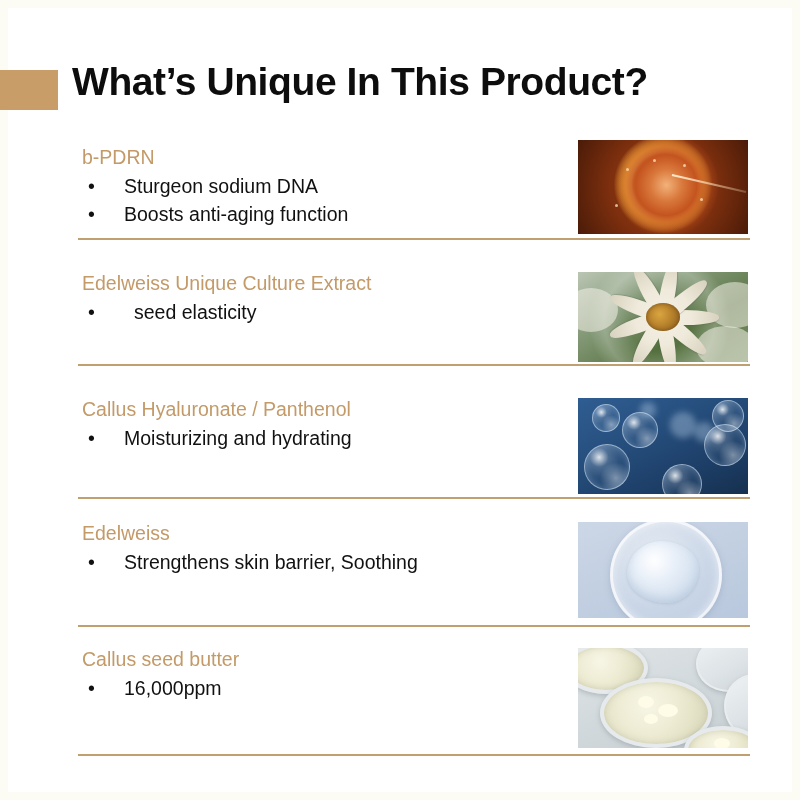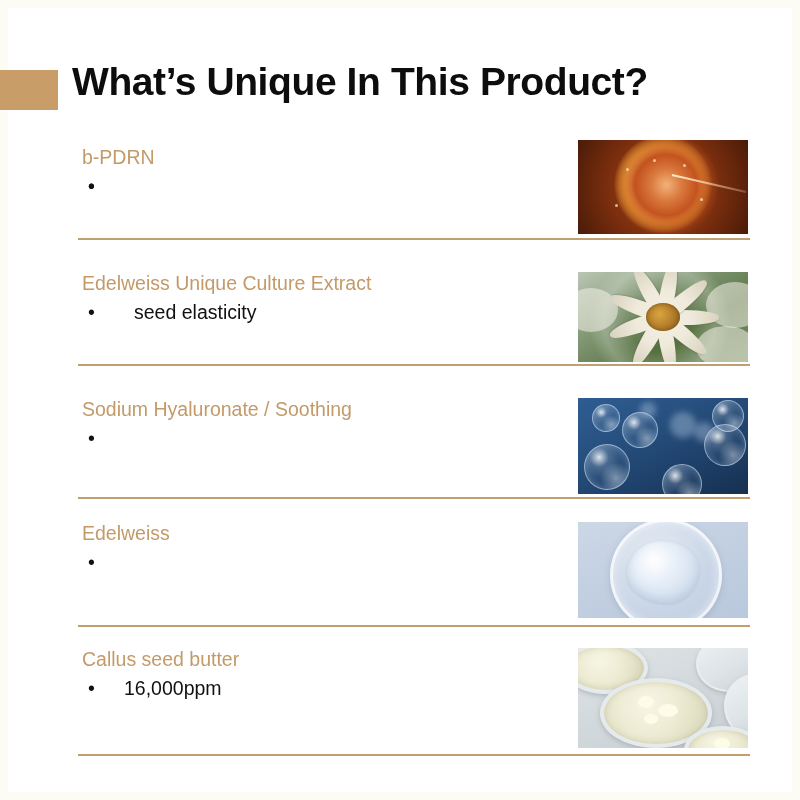--- a/index.html
+++ b/index.html
@@ -252,54 +252,58 @@
   <div class="canvas"></div>
 
   <div class="accent-bar"></div>
   <div class="page-title">What’s Unique In This Product?</div>
 
   <div class="block" style="top:146px;">
     <div class="block-heading">b-PDRN</div>
     <ul class="bullets">
       <li class="bullet">
         <span class="dot">•</span>
-      </li>
-      <li class="bullet">
-        <span class="dot">•</span>
+        <span>Sturgeon sodium DNA</span>
+      </li>
+      <li class="bullet">
+        <span class="dot">•</span>
+        <span>Boosts anti-aging function</span>
       </li>
     </ul>
     <div class="divider" style="top:92px;"></div>
   </div>
 
   <div class="block" style="top:272px;">
     <div class="block-heading">Edelweiss Unique Culture Extract</div>
     <ul class="bullets">
       <li class="bullet wide">
         <span class="dot">•</span>
         <span>seed elasticity</span>
       </li>
     </ul>
     <div class="divider" style="top:92px;"></div>
   </div>
 
   <div class="block" style="top:398px;">
-    <div class="block-heading">Sodium Hyaluronate / Soothing</div>
-    <ul class="bullets">
-      <li class="bullet">
-        <span class="dot">•</span>
+    <div class="block-heading">Callus Hyaluronate / Panthenol</div>
+    <ul class="bullets">
+      <li class="bullet">
+        <span class="dot">•</span>
+        <span>Moisturizing and hydrating</span>
       </li>
     </ul>
     <div class="divider" style="top:99px;"></div>
   </div>
 
   <div class="block" style="top:522px;">
     <div class="block-heading">Edelweiss</div>
     <ul class="bullets">
       <li class="bullet">
         <span class="dot">•</span>
+        <span>Strengthens skin barrier, Soothing</span>
       </li>
     </ul>
     <div class="divider" style="top:103px;"></div>
   </div>
 
   <div class="block" style="top:648px;">
     <div class="block-heading">Callus seed butter</div>
     <ul class="bullets">
       <li class="bullet">
         <span class="dot">•</span>

